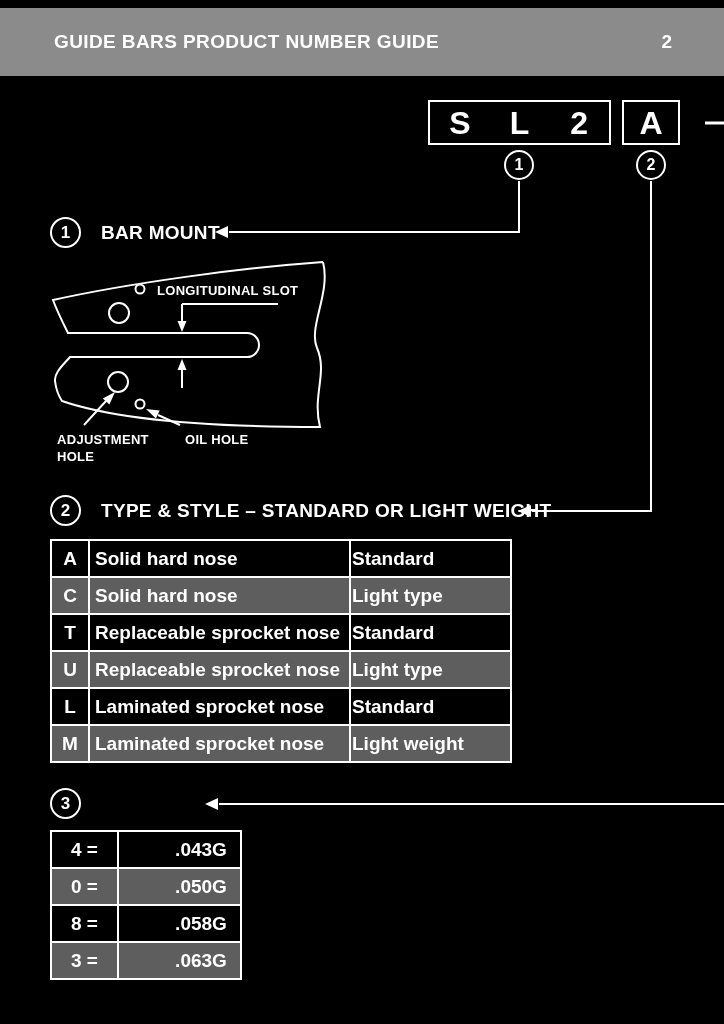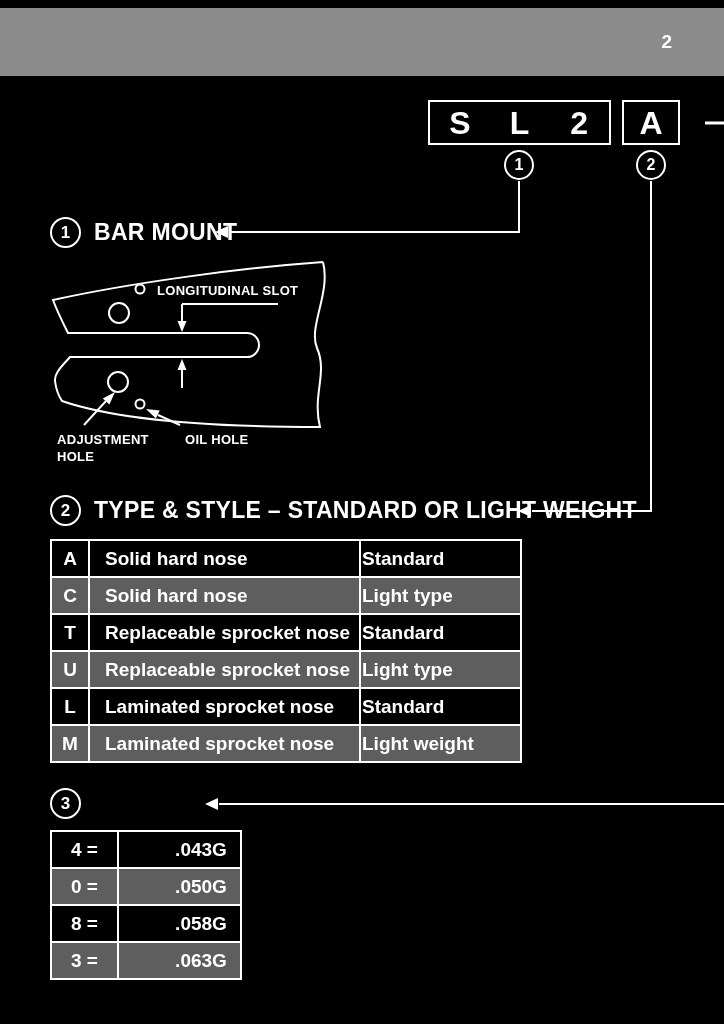--- a/index.html
+++ b/index.html
@@ -90,22 +90,22 @@
     border-radius: 50%;
     box-sizing: border-box;
     display: flex;
     align-items: center;
     justify-content: center;
     font-size: 17px;
     font-weight: bold;
     flex: 0 0 auto;
   }
   .section-title {
-    margin-left: 13px;
-    font-size: 23px;
+    margin-left: 20px;
+    font-size: 19px;
     font-weight: bold;
     letter-spacing: 0.3px;
     white-space: nowrap;
   }
   
   .overlay {
     position: absolute;
     left: 0; top: 0;
     pointer-events: none;
   }
@@ -121,37 +121,38 @@
     font-size: 19px;
     font-weight: bold;
     color: #fff;
     white-space: nowrap;
     overflow: hidden;
   }
   tr:nth-child(odd) td { background: #000; }
   tr:nth-child(even) td { background: #5e5e5e; }
   .type-table { left: 50px; top: 539px; }
   .type-table .col-code  { width: 34px;  text-align: center; }
-  .type-table .col-nose  { width: 253px; padding-left: 15px; }
+  .type-table .col-nose  { width: 253px; padding-left: 5px; }
   .type-table .col-weight{ width: 157px; }
   .groove-table { left: 50px; top: 830px; }
   .groove-table .col-digit { width: 63px; text-align: center; }
   .groove-table .col-gauge { width: 76px; text-align: center; padding-left: 44px; }
   .diagram-label {
     font-family: "Liberation Sans", sans-serif;
     font-weight: bold;
     font-size: 13px;
     fill: #fff;
     letter-spacing: 0.3px;
   }
 </style>
 </head>
 <body>
 
 <div class="header">
+  <div class="header-title">GUIDE BARS PRODUCT NUMBER GUIDE</div>
   <div class="header-page">2</div>
 </div>
 
 <svg class="overlay" width="724" height="1024" viewBox="0 0 724 1024">
   <g stroke="#fff" stroke-width="2" fill="none">
 
     <path d="M519,181 V232 H229"></path>
 
     <path d="M651,181 V511 H532"></path>
 

